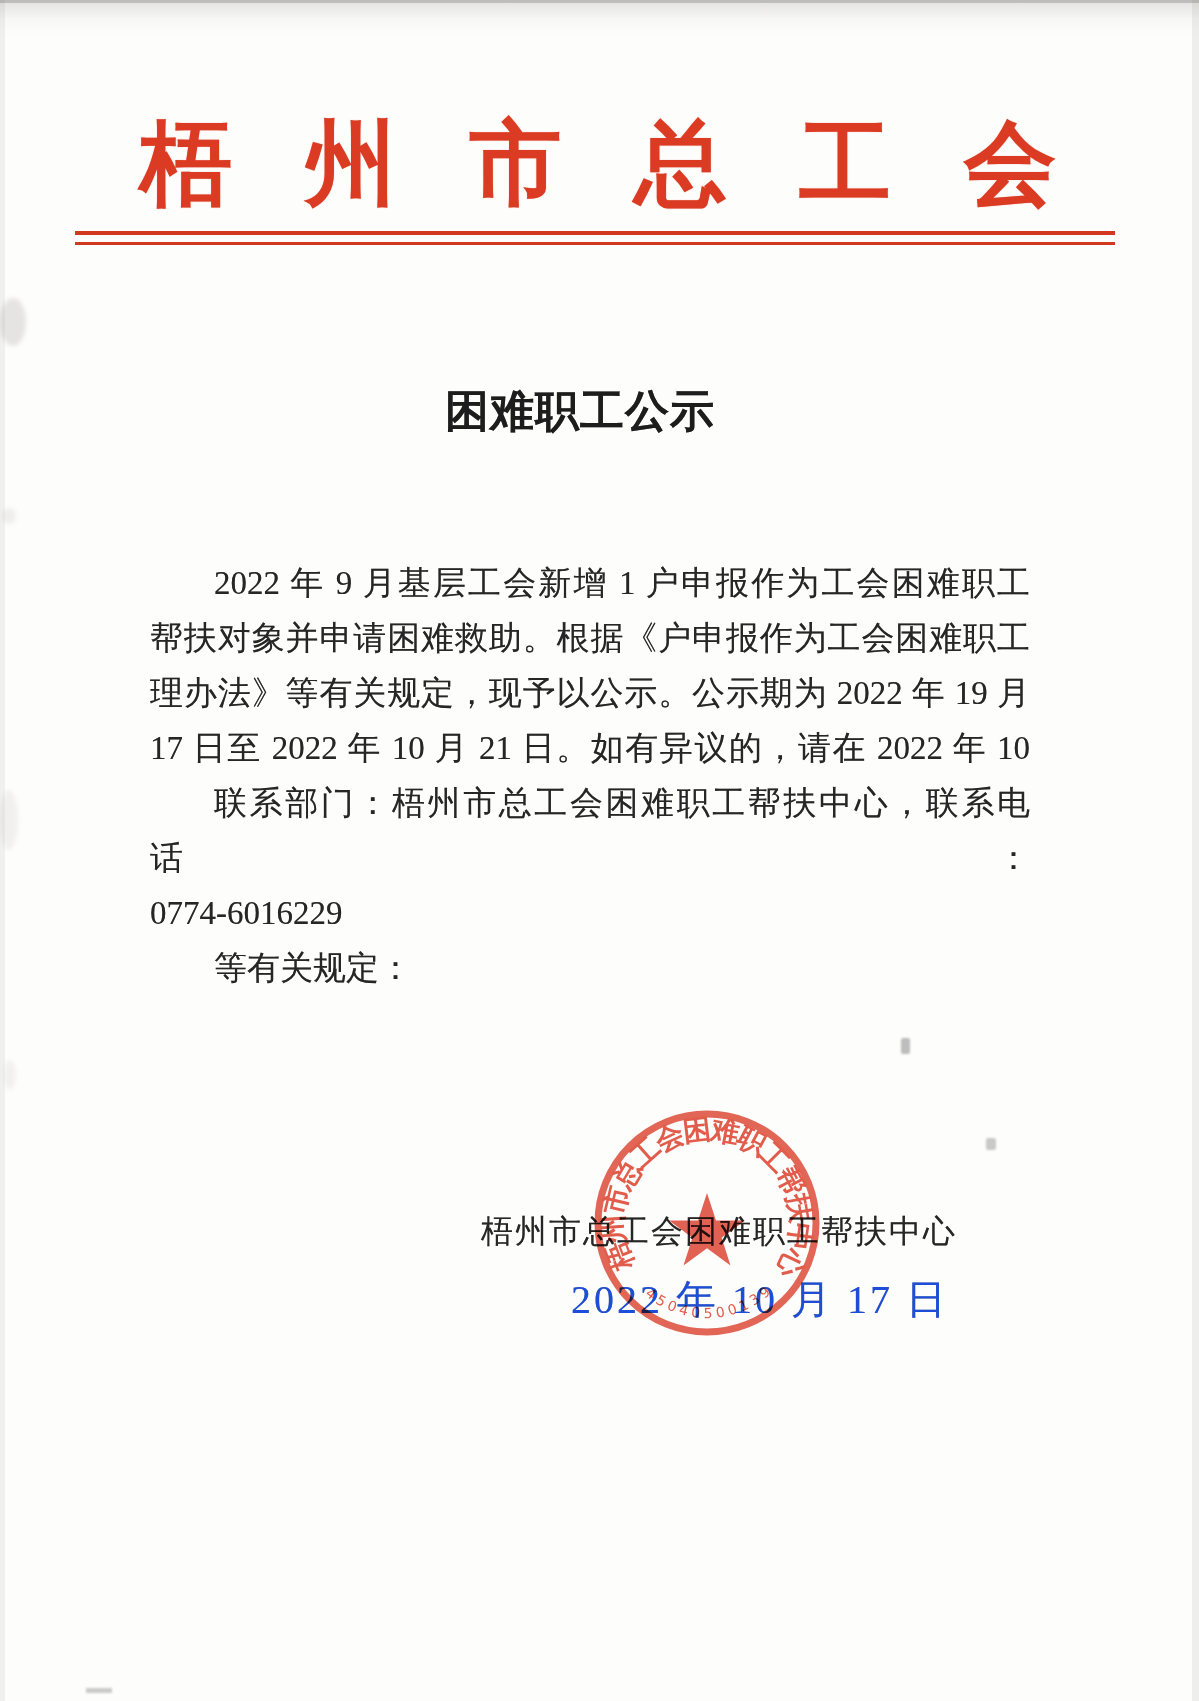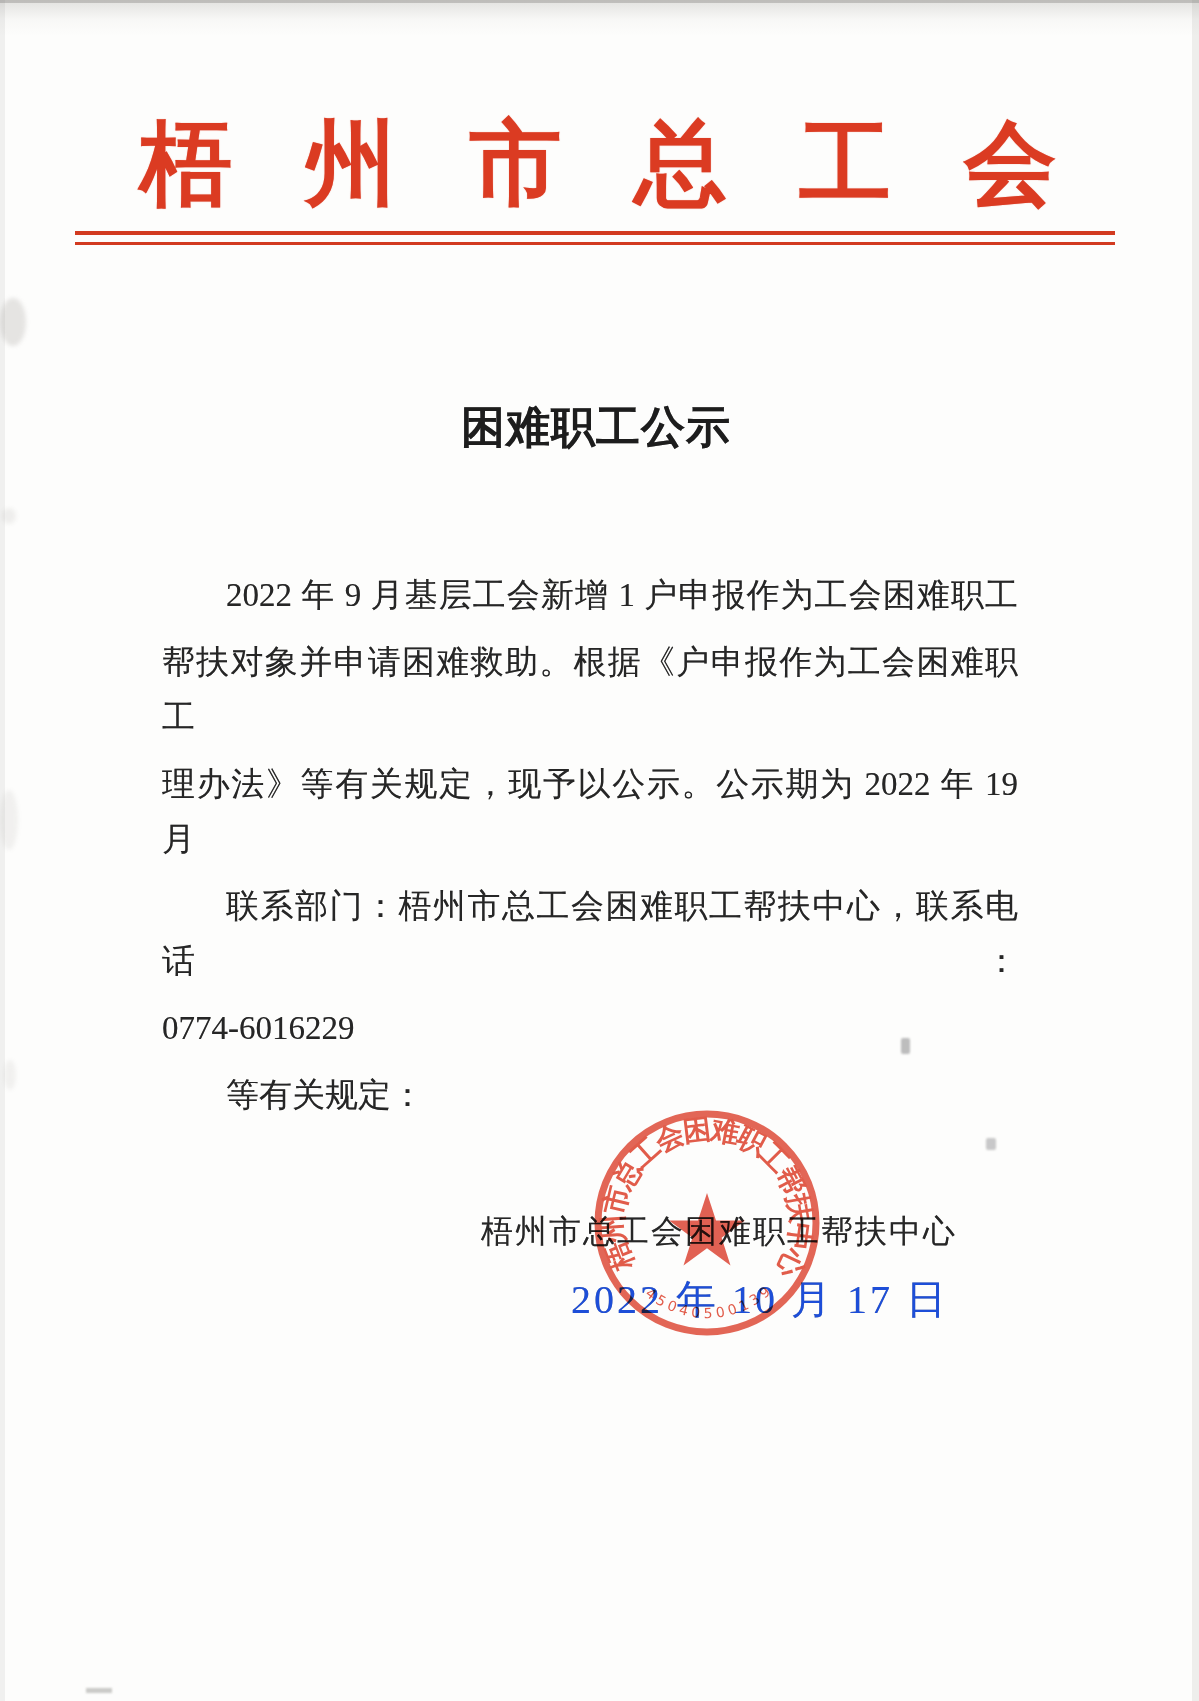--- a/index.html
+++ b/index.html
@@ -29,31 +29,31 @@
     position:absolute; left:140px; top:116px; width:916px;
     display:flex; justify-content:space-between;
     font-size:92px; line-height:1.05; font-weight:bold;
     color:#db3b22; text-shadow:0 0 1px rgba(219,59,34,0.55);
   }
   .rule{position:absolute; left:75px; width:1040px; background:#d23a20;}
   .rule-thick{top:231px; height:4px;}
   .rule-thin {top:242px; height:3px;}
   
   .notice-title{
-    position:absolute; left:0; top:382px; width:1160px; margin:16px;
+    position:absolute; left:0; top:382px; width:1160px; margin:0;
     text-align:center; font-size:44px; letter-spacing:1px;
     font-weight:bold; color:#1d1d1d; text-shadow:0 0 0.5px rgba(30,30,30,0.6);
   }
   
   .body-block{
     position:absolute; left:150px; top:556px; width:880px;
     font-size:33px; line-height:55px; color:#262626;
     text-shadow:0 0 0.5px rgba(40,40,40,0.45);
   }
-  .body-block p{margin:12px; white-space:nowrap;}
+  .body-block p{margin:0; white-space:nowrap;}
   .jst{text-align:justify; text-align-last:justify; white-space:normal !important;}
   .ind{text-indent:64px;}
   
   .sig-org{
     position:absolute; left:719px; top:1210px; transform:translateX(-50%);
     white-space:nowrap; font-size:32px; letter-spacing:2px; color:#262626;
     text-shadow:0 0 0.5px rgba(40,40,40,0.45);
   }
   .sig-date{
     position:absolute; left:760px; top:1272px; transform:translateX(-50%);
@@ -93,20 +93,21 @@
   </div>
   <div class="rule rule-thick"></div>
   <div class="rule rule-thin"></div>
 
   <h1 class="notice-title">困难职工公示</h1>
 
   <div class="body-block">
     <p class="jst ind">2022 年 9 月基层工会新增 1 户申报作为工会困难职工</p>
     <p class="jst">帮扶对象并申请困难救助。根据《户申报作为工会困难职工</p>
     <p class="jst">理办法》等有关规定，现予以公示。公示期为 2022 年 19 月</p>
+    <p class="jst">17 日至 2022 年 10 月 21 日。如有异议的，请在 2022 年 10</p>
     <p class="jst ind">联系部门：梧州市总工会困难职工帮扶中心，联系电话：</p>
     <p>0774-6016229</p>
     <p class="ind">等有关规定：</p>
   </div>
 
   <div class="sig-org">梧州市总工会困难职工帮扶中心</div>
   <div class="sig-date">2022 年 10 月 17 日</div>
 
   <svg class="seal" viewBox="0 0 240 240" aria-hidden="true">
     <defs>

